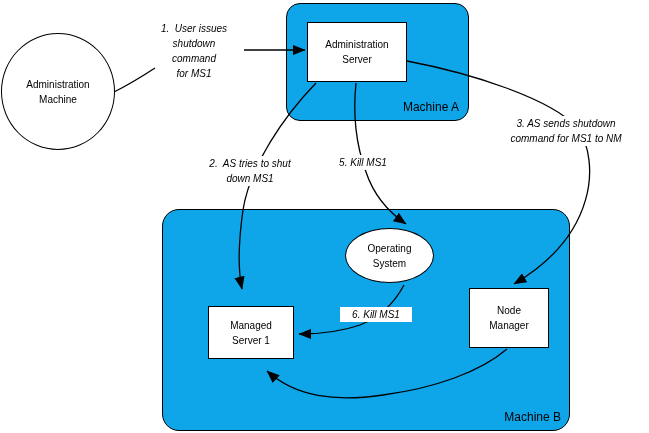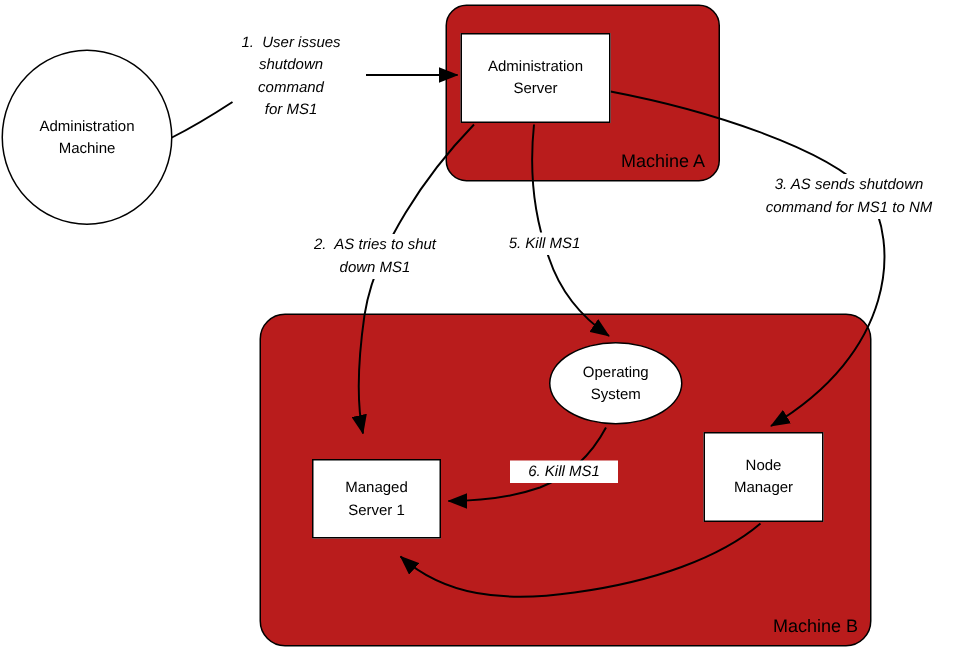--- a/index.html
+++ b/index.html
@@ -14,23 +14,22 @@
     height: 433px;
     background: #ffffff;
     overflow: hidden;
     color: #000000;
   }
   
   .region {
     position: absolute;
     border: 1.5px solid #000000;
     border-radius: 14px;
-    background: #b91c1c;
+    background: #0ea5e9;
     z-index: 1;
-    margin-left: 11px;
   }
   .region-label {
     position: absolute;
     font-size: 12px;
     line-height: 14px;
     white-space: nowrap;
   }
   #lines-svg {
     position: absolute;
     left: 0; top: 0;
@@ -64,21 +63,21 @@
     box-sizing: border-box;
   }
   .node .node-line { display: block; }
   
   #admin-console { left: 1px; top: 33px; width: 114px; height: 117px; border-radius: 50%; }
   #machine-a     { left: 286px; top: 3px;   width: 181px; height: 116px; }
   #machine-a-label { right: 9px; bottom: 6px; }
   #admin-server  { left: 307px; top: 22px;  width: 100px; height: 60px; }
   #machine-b     { left: 162px; top: 209px; width: 406px; height: 220px; border-radius: 17px; }
   #machine-b-label { right: 8px; bottom: 6px; }
-  #os-ellipse    { left: 366px; top: 228px; width: 89px;  height: 55px; border-radius: 50%; }
+  #os-ellipse    { left: 345px; top: 228px; width: 89px;  height: 55px; border-radius: 50%; }
   #managed-server{ left: 208px; top: 306px; width: 86px;  height: 53px; }
   #node-manager  { left: 469px; top: 288px; width: 80px;  height: 60px; }
 
   #step1 { left: 144px; top: 21px;  width: 100px; }
   #step2 { left: 190px; top: 156px; width: 120px; }
   #step3 { left: 484px; top: 116px; width: 164px; }
   #step4 { left: 325px; top: 380px; width: 102px; }
   #step5 { left: 327px; top: 155px; width: 72px; }
   #step6 { left: 340px; top: 307px; width: 72px; }
 </style>

